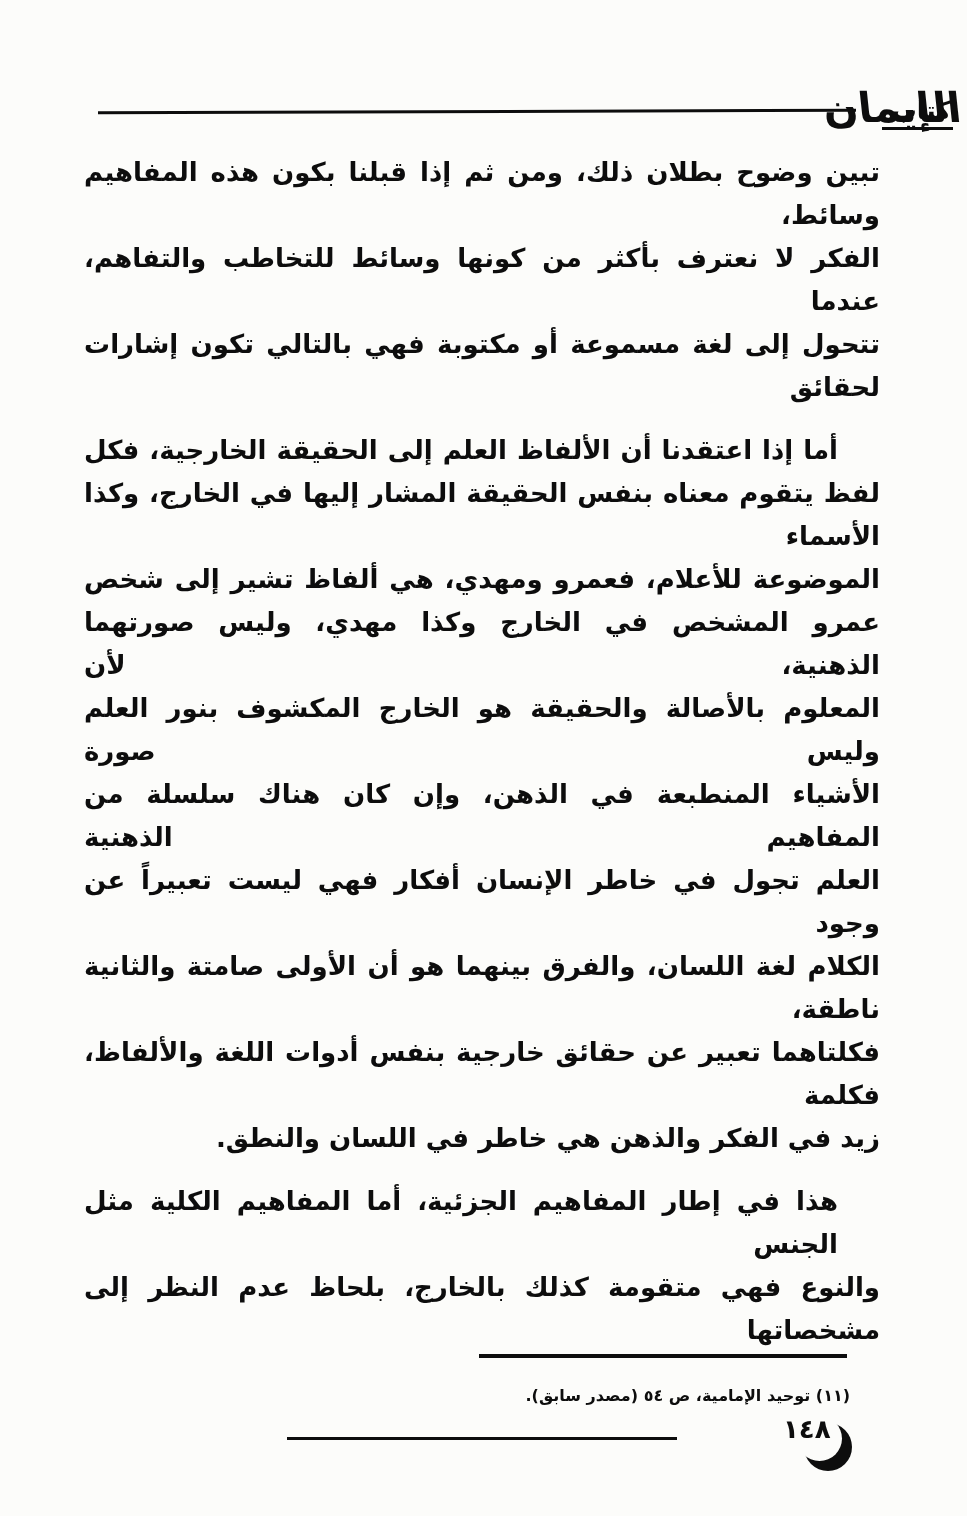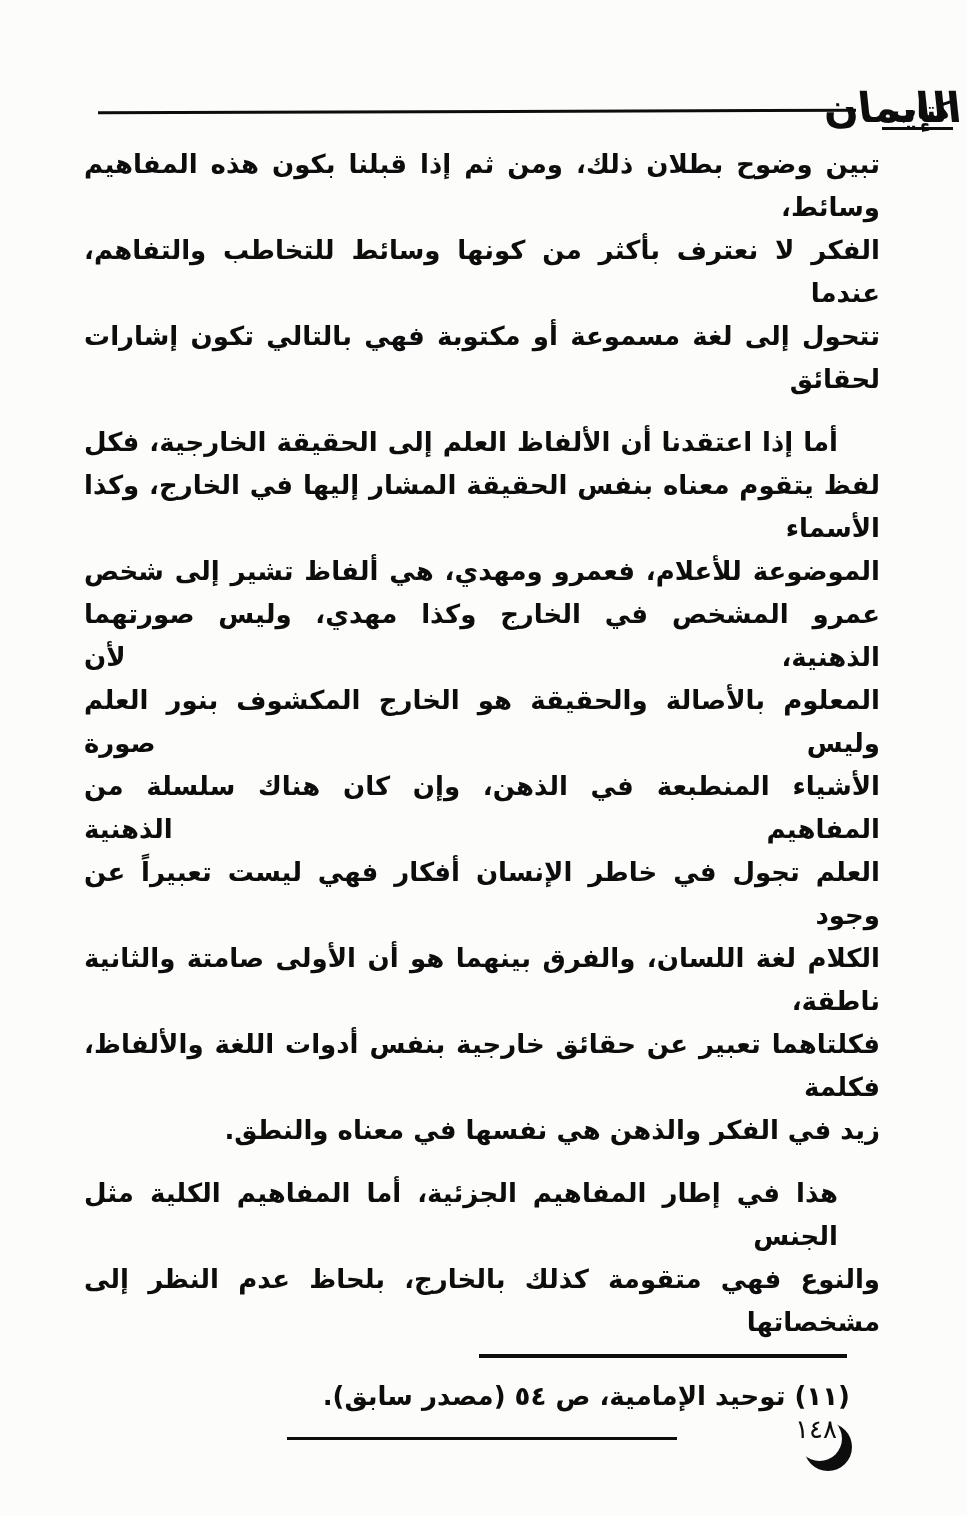--- a/index.html
+++ b/index.html
@@ -33,50 +33,50 @@
   }
   .header-rule{
     position:absolute;top:110px;left:98px;width:758px;height:3px;
     background:var(--ink);
     transform:rotate(-0.18deg);
   }
   
   .body-text{
     position:absolute;top:139px;right:87px;width:796px;
   }
-  .para{margin:4px 0 20px 0;}
+  .para{margin:12px 0 20px 0;}
   .line{
     font-size:26px;font-weight:700;line-height:43px;
     text-align:justify;
     text-align-last:justify;
     white-space:normal;
   }
   .line.last{text-align-last:right;}
   .para.indent .line.first{padding-right:42px;}
   
   .footnote-rule{
     position:absolute;top:1354px;left:479px;width:368px;height:4px;
     background:var(--ink);
   }
   .footnote{
     position:absolute;top:1376px;right:117px;
-    font-size:26px;font-weight:700;line-height:40px;
+    font-size:16px;font-weight:700;line-height:40px;
   }
   
   .footer-line{
     position:absolute;top:1437px;left:287px;width:390px;height:3px;
     background:var(--ink);
   }
   .crescent{
     position:absolute;top:1419px;left:793px;
   }
   .page-number{
     position:absolute;top:1414px;left:783px;width:54px;
-    font-size:26px;font-weight:400;
-    text-align:right;
+    font-size:26px;font-weight:700;
+    text-align:left;
     z-index:2;
     letter-spacing:1px;
   }
 </style>
 </head>
 <body>
 
 <div class="page">
 
   <div class="logo-label">كتاب</div>
@@ -92,21 +92,21 @@
       <div class="para indent">
         <div class="line first">أما إذا اعتقدنا أن الألفاظ العلم إلى الحقيقة الخارجية، فكل</div>
         <div class="line">لفظ يتقوم معناه بنفس الحقيقة المشار إليها في الخارج، وكذا الأسماء</div>
         <div class="line">الموضوعة للأعلام، فعمرو ومهدي، هي ألفاظ تشير إلى شخص</div>
         <div class="line">عمرو المشخص في الخارج وكذا مهدي، وليس صورتهما الذهنية، لأن</div>
         <div class="line">المعلوم بالأصالة والحقيقة هو الخارج المكشوف بنور العلم وليس صورة</div>
         <div class="line">الأشياء المنطبعة في الذهن، وإن كان هناك سلسلة من المفاهيم الذهنية</div>
         <div class="line">العلم تجول في خاطر الإنسان أفكار فهي ليست تعبيراً عن وجود</div>
         <div class="line">الكلام لغة اللسان، والفرق بينهما هو أن الأولى صامتة والثانية ناطقة،</div>
         <div class="line">فكلتاهما تعبير عن حقائق خارجية بنفس أدوات اللغة والألفاظ، فكلمة</div>
-        <div class="line last">زيد في الفكر والذهن هي نفسها في معناه والنطق.</div>
+        <div class="line last">زيد في الفكر والذهن هي خاطر في اللسان والنطق.</div>
       </div>
       <div class="para indent">
         <div class="line first">هذا في إطار المفاهيم الجزئية، أما المفاهيم الكلية مثل الجنس</div>
         <div class="line">والنوع فهي متقومة كذلك بالخارج، بلحاظ عدم النظر إلى مشخصاتها</div>
       </div>
     </div>
 
   <div class="footnote-rule"></div>
   <div class="footnote">(١١) توحيد الإمامية، ص ٥٤ (مصدر سابق).</div>
 

